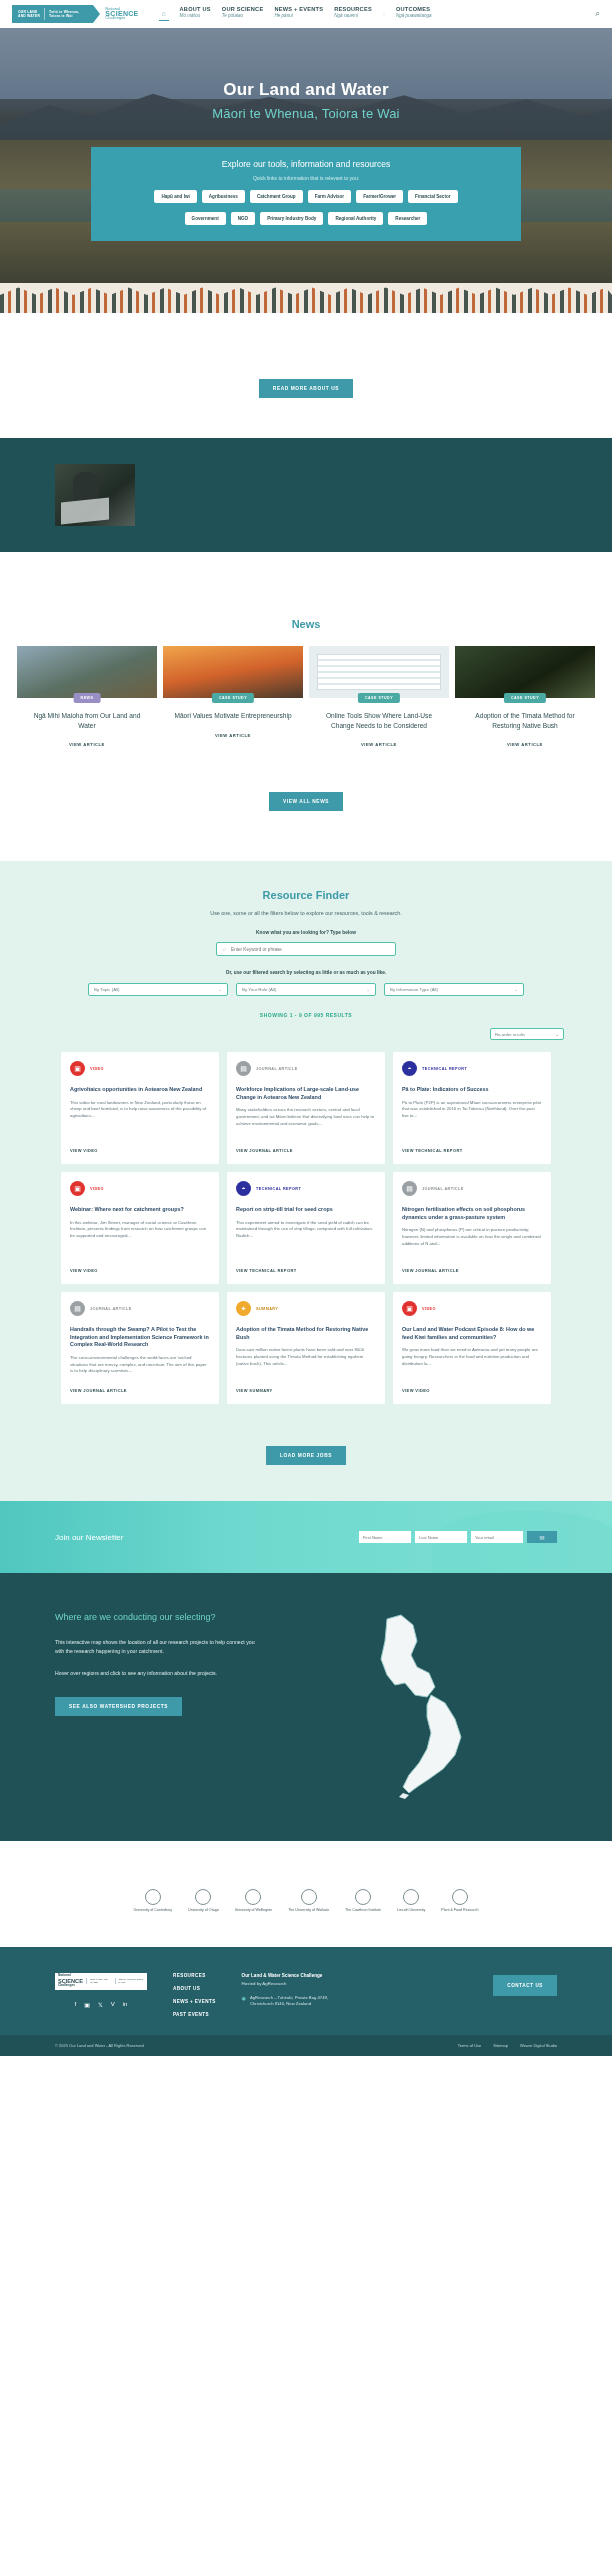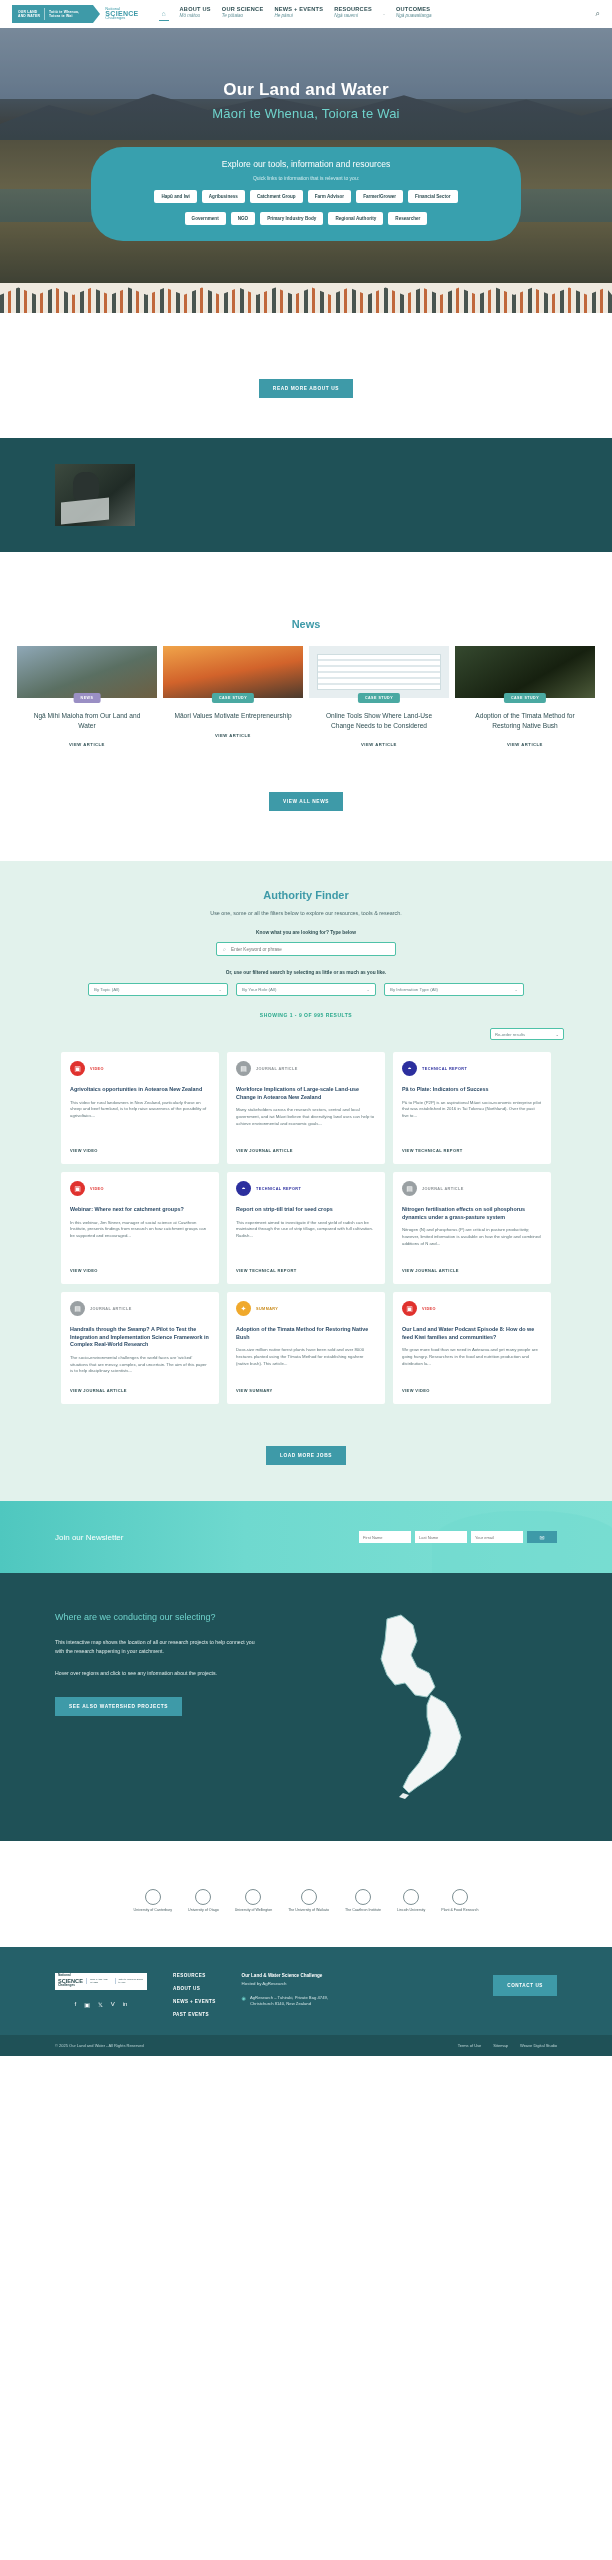--- a/index.html
+++ b/index.html
@@ -38,21 +38,21 @@
   .hero .mtn{position:absolute;top:20%;left:0;right:0;height:32%;
     background:linear-gradient(180deg,#4d5461,#3f4a4a);
     clip-path:polygon(0 55%,8% 32%,15% 45%,25% 18%,34% 38%,44% 22%,56% 40%,66% 20%,76% 42%,86% 25%,95% 45%,100% 35%,100% 100%,0 100%);}
   .hero .mid{position:absolute;top:44%;left:0;right:0;height:22%;background:linear-gradient(180deg,#6a6044,#8a7c52);}
   .hero .lake{position:absolute;top:63%;left:0;right:0;height:15%;background:linear-gradient(180deg,#6f7c6a,#586a5e);}
   .hero .shore{position:absolute;top:76%;left:0;right:0;bottom:0;background:linear-gradient(180deg,#7d7048,#4d4a33);}
   .hero-overlay{position:absolute;inset:0;background:rgba(30,48,56,.30);}
   .hero-title{position:relative;text-align:center;padding-top:52px;}
   .hero-title h1{color:#fff;font-size:17px;font-weight:700;letter-spacing:.2px;}
   .hero-title h2{color:#6fd3cc;font-size:13px;font-weight:400;margin-top:6px;letter-spacing:.2px;}
-  .tools-panel{position:relative;margin:26px auto 0;width:430px;background:#38a0ae;padding:12px 14px 16px;border-radius:32px;}
+  .tools-panel{position:relative;margin:26px auto 0;width:430px;background:#38a0ae;padding:12px 14px 16px;}
   .tools-panel h3{color:#fff;font-size:8.6px;font-weight:400;text-align:center;}
   .tools-panel p.sub{color:#d4ecef;font-size:5px;text-align:center;margin-top:6px;}
   .chiprow{display:flex;flex-wrap:wrap;justify-content:center;gap:5px;margin-top:9px;}
   .chip{background:#fff;color:#2f4f53;font-size:4.6px;font-weight:700;padding:4px 7px;border-radius:2px;white-space:nowrap;}
   .koru-band{height:30px;background:#efe9df;position:relative;overflow:hidden;}
   .koru-band:before{content:"";position:absolute;inset:0;
     background:repeating-linear-gradient(90deg,#2b3a36 0 4px,#efe9df 4px 8px,#b8511f 8px 11px,#efe9df 11px 16px);
     opacity:.85;
     clip-path:polygon(0 40%,3% 15%,6% 40%,9% 15%,12% 40%,15% 15%,18% 40%,21% 15%,24% 40%,27% 15%,30% 40%,33% 15%,36% 40%,39% 15%,42% 40%,45% 15%,48% 40%,51% 15%,54% 40%,57% 15%,60% 40%,63% 15%,66% 40%,69% 15%,72% 40%,75% 15%,78% 40%,81% 15%,84% 40%,87% 15%,90% 40%,93% 15%,96% 40%,99% 15%,100% 40%,100% 100%,0 100%);}
   
@@ -283,21 +283,21 @@
       <h4>Adoption of the Timata Method for Restoring Native Bush</h4>
       <a class="va" href="#">VIEW ARTICLE</a>
     </div>
   </div>
   <div class="btn-center">
     <button class="btn-teal">VIEW ALL NEWS</button>
   </div>
 </section>
 
 <section class="rf">
-  <h2>Authority Finder</h2>
+  <h2>Resource Finder</h2>
   <p class="lead">Use one, some or all the filters below to explore our resources, tools &amp; research.</p>
   <p class="know">Know what you are looking for? Type below</p>
   <div class="rf-search">
     <span class="mag">⌕</span>
     <input type="text" placeholder="Enter Keyword or phrase" style="">
   </div>
   <p class="orline">Or, use our filtered search by selecting as little or as much as you like.</p>
   <div class="selrow">
     <div class="sel">
       <span>By Topic (All)</span>

